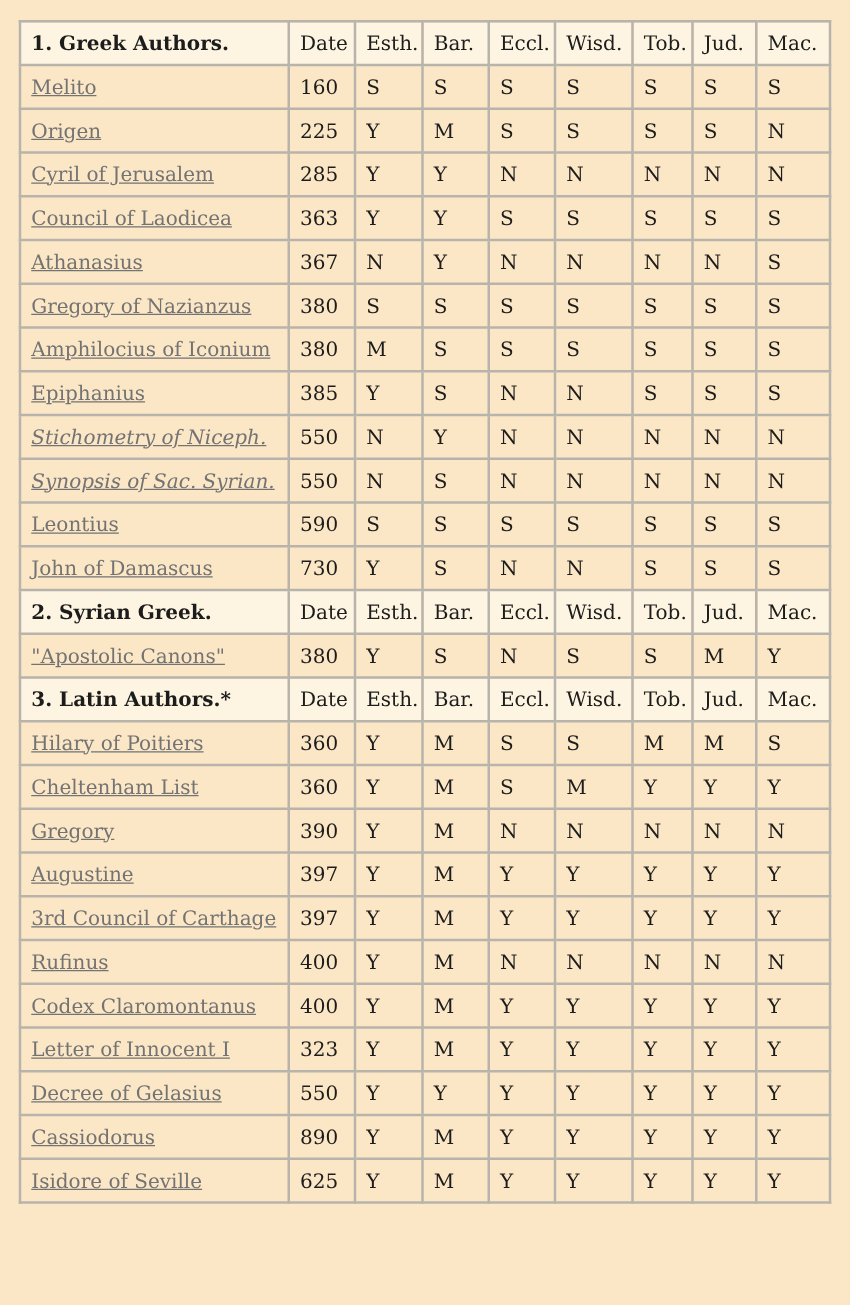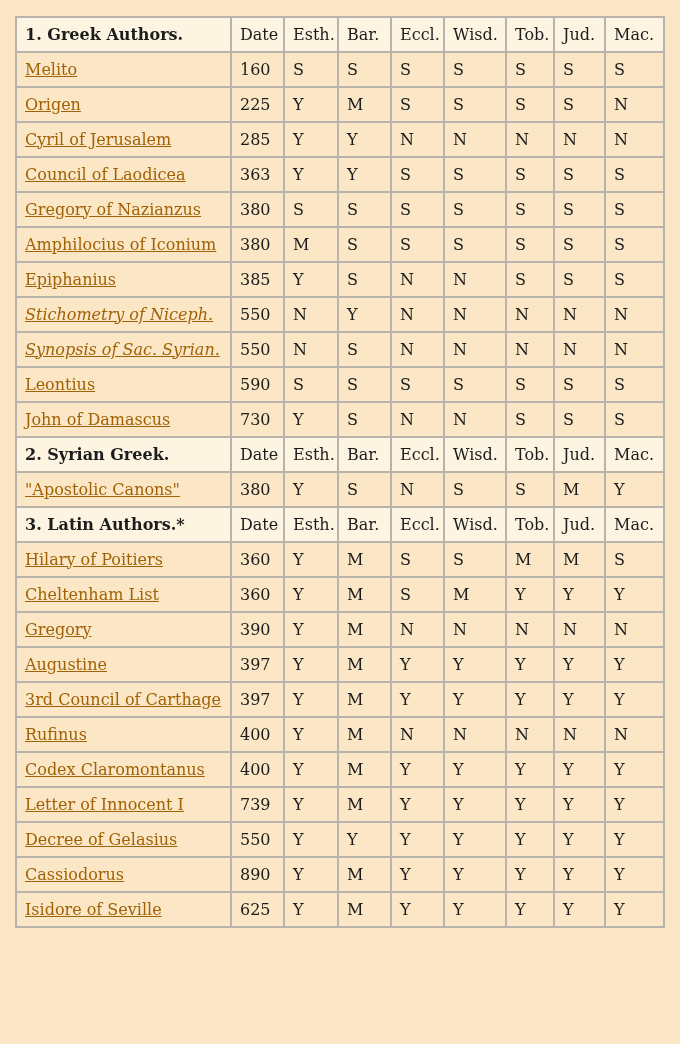--- a/index.html
+++ b/index.html
@@ -36,21 +36,21 @@
     background: #fdf5e2;
     font-weight: normal;
   }
   table.canon th.section-title {
     font-weight: bold;
   }
   table.canon td {
     background: #fbe7c6;
   }
   a.author-link {
-    color: #a16207;
+    color: #737373;
     text-decoration: underline;
   }
   a.author-link.italic {
     font-style: italic;
   }
   td.red {
     color: #ee1111;
   }
 </style>
 </head>
@@ -119,20 +119,31 @@
           <td>363</td>
           <td class="red">Y</td>
           <td class="red">Y</td>
           <td>S</td>
           <td>S</td>
           <td>S</td>
           <td>S</td>
           <td>S</td>
         </tr>
         <tr>
+          <td><a href="#" class="author-link">Athanasius</a></td>
+          <td>367</td>
+          <td>N</td>
+          <td class="red">Y</td>
+          <td>N</td>
+          <td>N</td>
+          <td>N</td>
+          <td>N</td>
+          <td>S</td>
+        </tr>
+        <tr>
           <td><a href="#" class="author-link">Gregory of Nazianzus</a></td>
           <td>380</td>
           <td>S</td>
           <td>S</td>
           <td>S</td>
           <td>S</td>
           <td>S</td>
           <td>S</td>
           <td>S</td>
         </tr>
@@ -307,21 +318,21 @@
           <td class="red">Y</td>
           <td>M</td>
           <td class="red">Y</td>
           <td class="red">Y</td>
           <td class="red">Y</td>
           <td class="red">Y</td>
           <td class="red">Y</td>
         </tr>
         <tr>
           <td><a href="#" class="author-link">Letter of Innocent I</a></td>
-          <td>739</td>
+          <td>323</td>
           <td class="red">Y</td>
           <td>M</td>
           <td class="red">Y</td>
           <td class="red">Y</td>
           <td class="red">Y</td>
           <td class="red">Y</td>
           <td class="red">Y</td>
         </tr>
         <tr>
           <td><a href="#" class="author-link">Decree of Gelasius</a></td>

